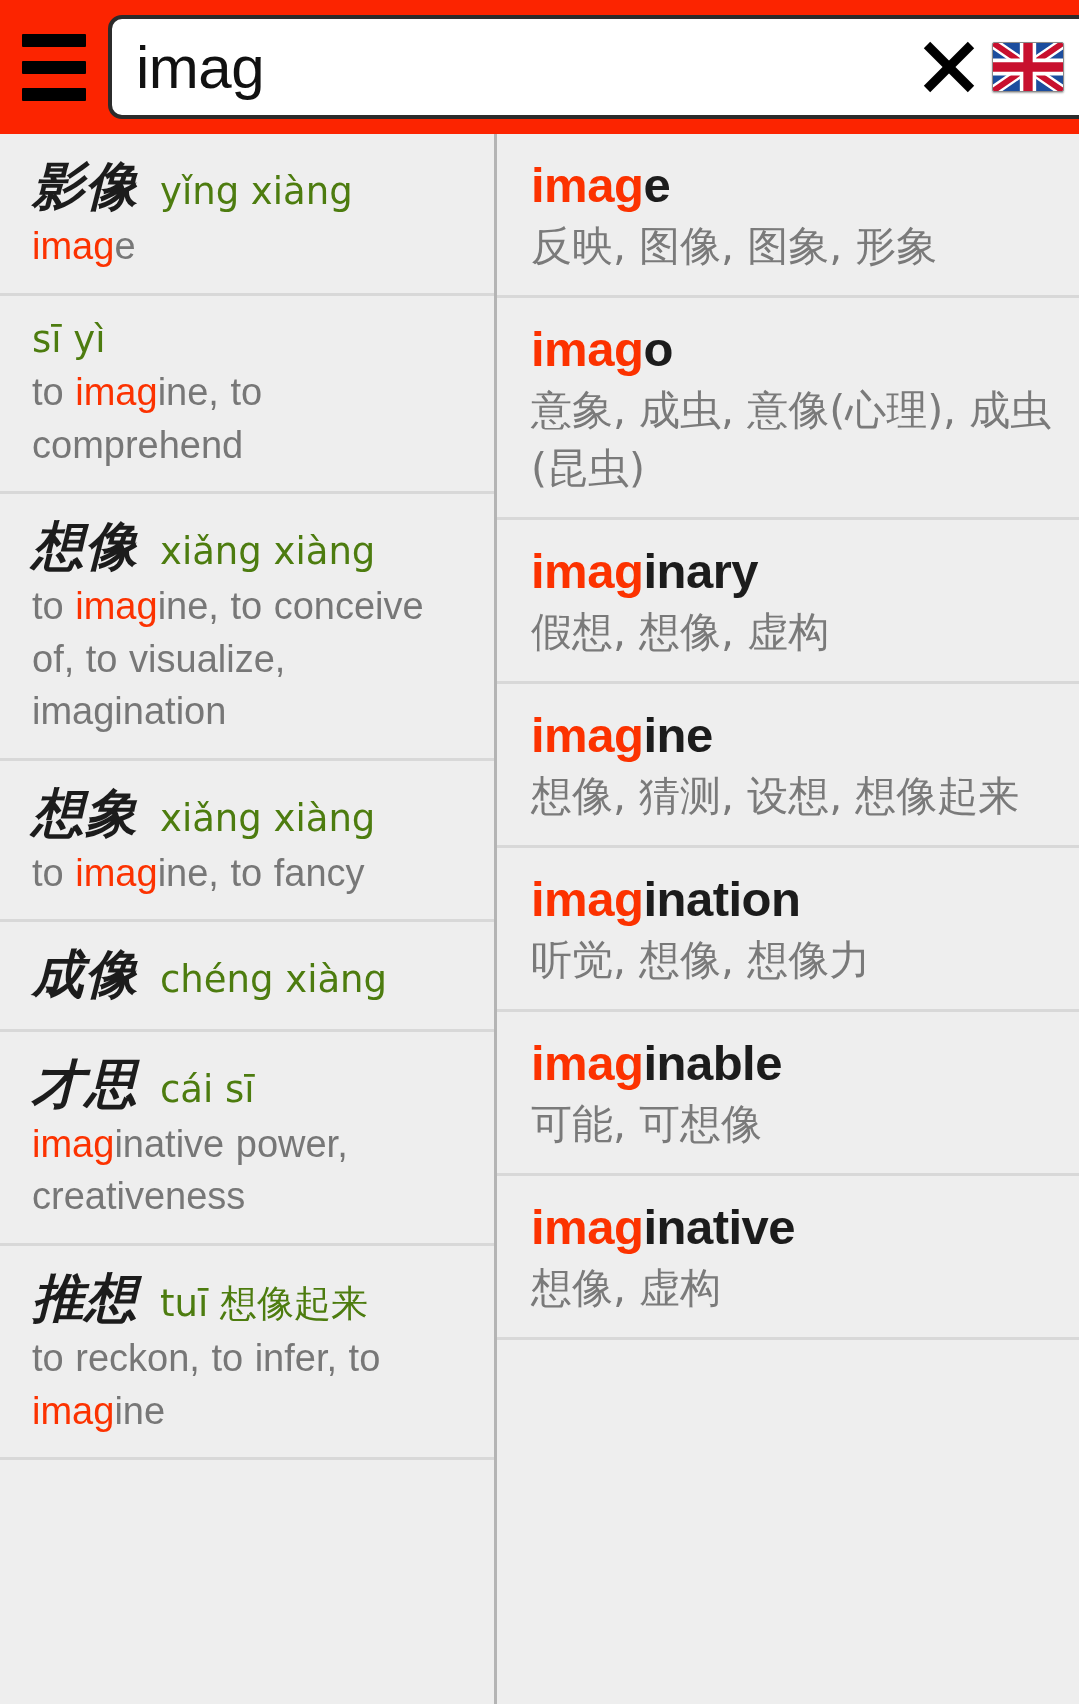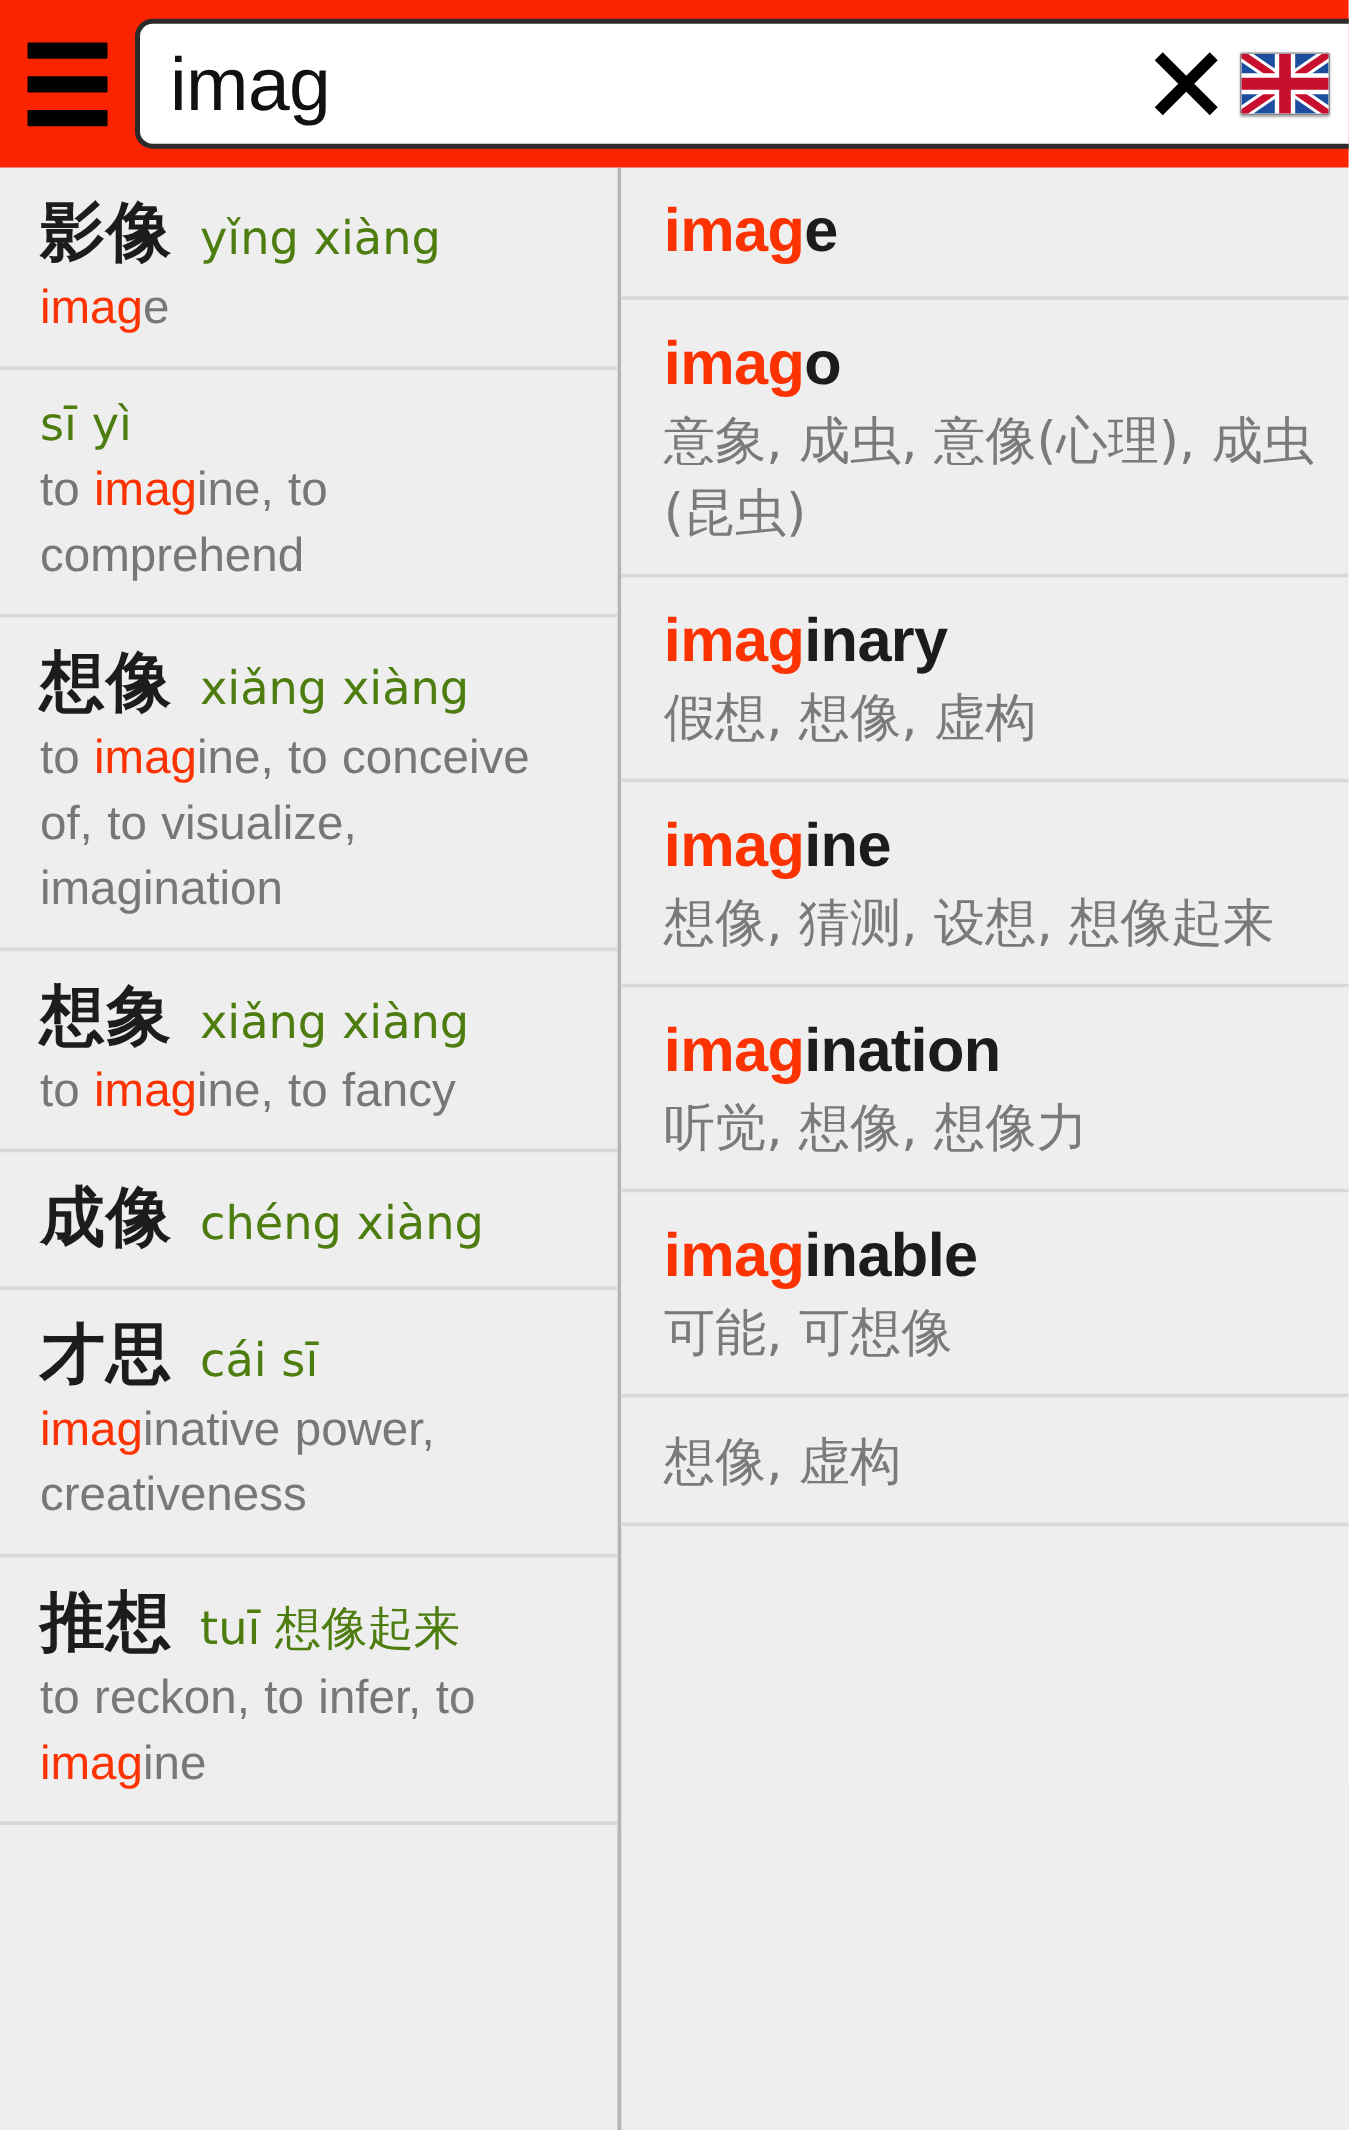--- a/index.html
+++ b/index.html
@@ -135,20 +135,21 @@
     margin-bottom: 4px;
   }
   .hanzi {
     font-family: "DejaVu Sans", "Liberation Sans", sans-serif;
     font-size: 52px;
     font-weight: 700;
     color: #1c1c1c;
     line-height: 1.16;
     letter-spacing: 1px;
     white-space: nowrap;
+    font-style: italic;
   }
   .pinyin {
     font-family: "DejaVu Sans", "Liberation Sans", sans-serif;
     font-size: 37px;
     font-weight: 400;
     color: #4d7c0f;
     line-height: 1.2;
     white-space: nowrap;
   }
   .gloss {
@@ -259,20 +260,21 @@
           <span class="hanzi">推想</span>
           <span class="pinyin">tuī 想像起来</span>
         </div>
         <div class="gloss"><span>to reckon, to infer, to </span><span class="hl">imag</span><span>ine</span></div>
       </div>
     </div>
 
   <div class="col col-right">
       <div class="entry">
         <div class="enword"><span class="hl">imag</span><span>e</span></div>
+        <div class="cn-gloss">反映, 图像, 图象, 形象</div>
       </div>
       <div class="entry">
         <div class="enword"><span class="hl">imag</span><span>o</span></div>
         <div class="cn-gloss">意象, 成虫, 意像(心理), 成虫(昆虫)</div>
       </div>
       <div class="entry">
         <div class="enword"><span class="hl">imag</span><span>inary</span></div>
         <div class="cn-gloss">假想, 想像, 虚构</div>
       </div>
       <div class="entry">
@@ -281,17 +283,18 @@
       </div>
       <div class="entry">
         <div class="enword"><span class="hl">imag</span><span>ination</span></div>
         <div class="cn-gloss">听觉, 想像, 想像力</div>
       </div>
       <div class="entry">
         <div class="enword"><span class="hl">imag</span><span>inable</span></div>
         <div class="cn-gloss">可能, 可想像</div>
       </div>
       <div class="entry">
+        <div class="enword"><span class="hl">imag</span><span>inative</span></div>
         <div class="cn-gloss">想像, 虚构</div>
       </div>
     </div>
 
 </div>
 
 </body></html>

